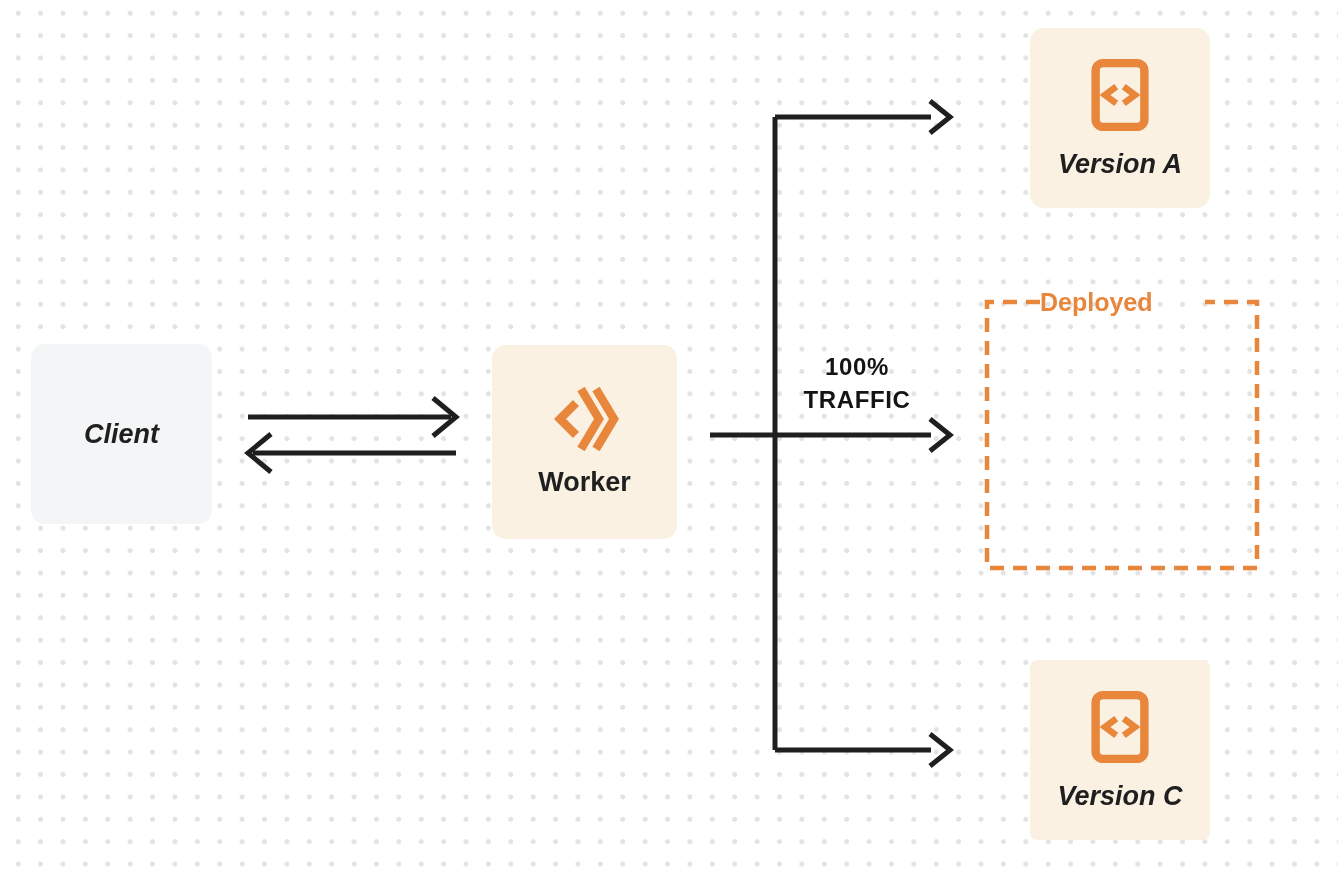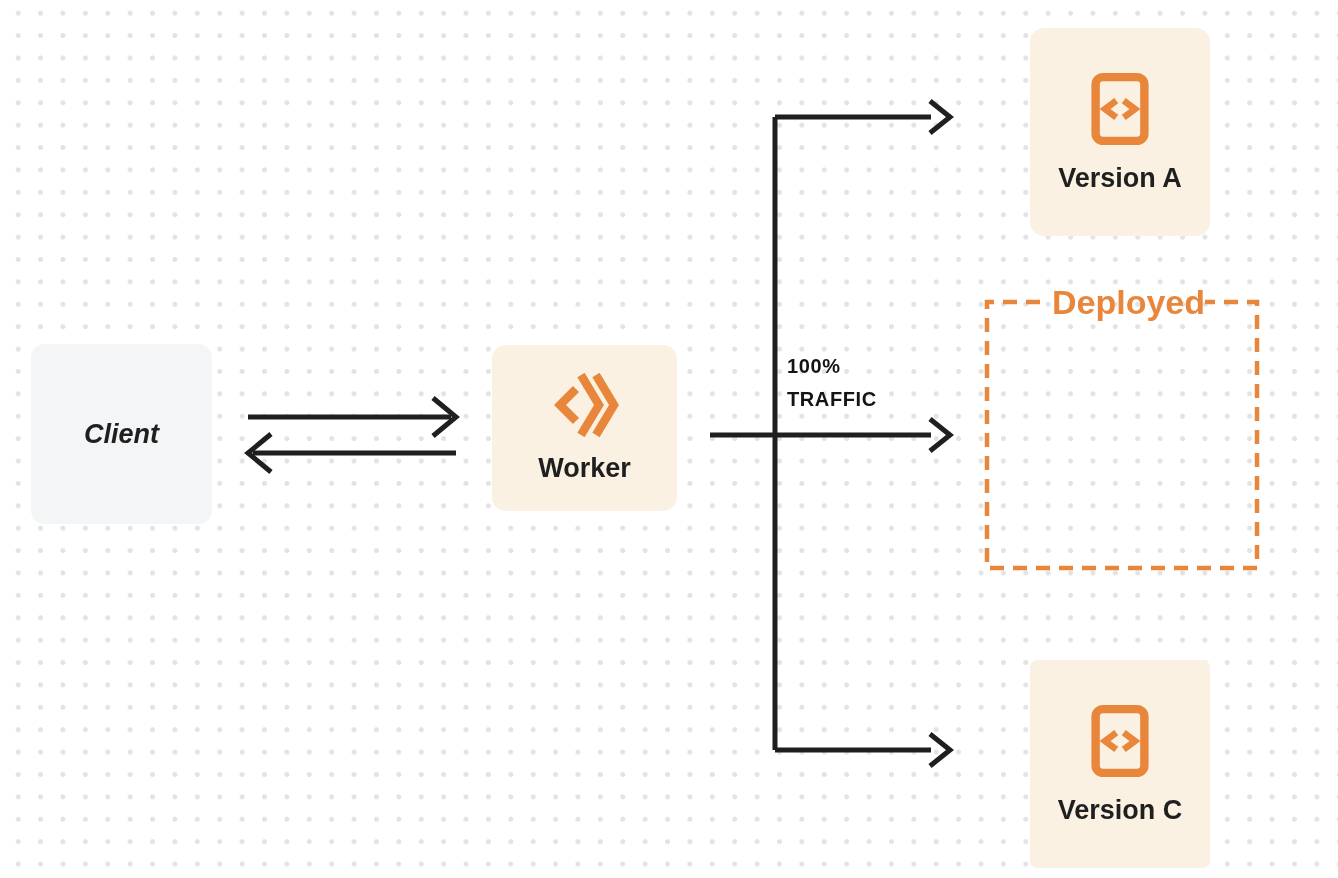--- a/index.html
+++ b/index.html
@@ -11,31 +11,31 @@
     background-position:7px 2px;
     font-family:"Liberation Sans", sans-serif;
   }
   .connectors { position:absolute; left:0; top:0; width:1338px; height:878px; }
   .node {
     position:absolute; border-radius:14px;
     display:flex; flex-direction:column; align-items:center; justify-content:center;
   }
   .node-label { font-weight:bold; font-size:27px; color:#1f1f1f; white-space:nowrap; }
   .node-client  { left:31px;  top:344px; width:181px; height:180px; background:#F4F5F6;font-style:italic; }
-  .node-worker  { left:492px; top:345px; width:185px; height:166px; background:#FAF1E3; gap:16px; }
-  .node-version { left:1030px; width:180px; height:208px; background:#FAF1E3; gap:16px; }
+  .node-worker  { left:492px; top:345px; width:185px; height:194px; background:#FAF1E3; gap:16px; }
+  .node-version { left:1030px; width:180px; height:180px; background:#FAF1E3; gap:16px;font-style:italic; }
   .pos-a { top:28px; } .pos-b { top:345px; } .pos-c { top:660px;border-radius:7px; }
   .traffic-label {
     position:absolute; left:787px; top:350px; width:140px;
-    font-weight:bold; font-size:20px; line-height:33px;
+    text-align:center; font-weight:bold; font-size:24px; line-height:33px;
     letter-spacing:0.6px; color:#141414;
   }
   .deployed-label {
     position:absolute; left:1040px; top:287px; width:165px;
-    text-align:right; font-weight:bold; font-size:34px; line-height:30px;
+    text-align:left; font-weight:bold; font-size:25px; line-height:30px;
     color:#E8873C; white-space:nowrap;
   }
   .icon-box { display:block; }
 </style>
 </head>
 <body>
 
 <div class="canvas">
 
   <svg class="connectors" viewBox="0 0 1338 878">

